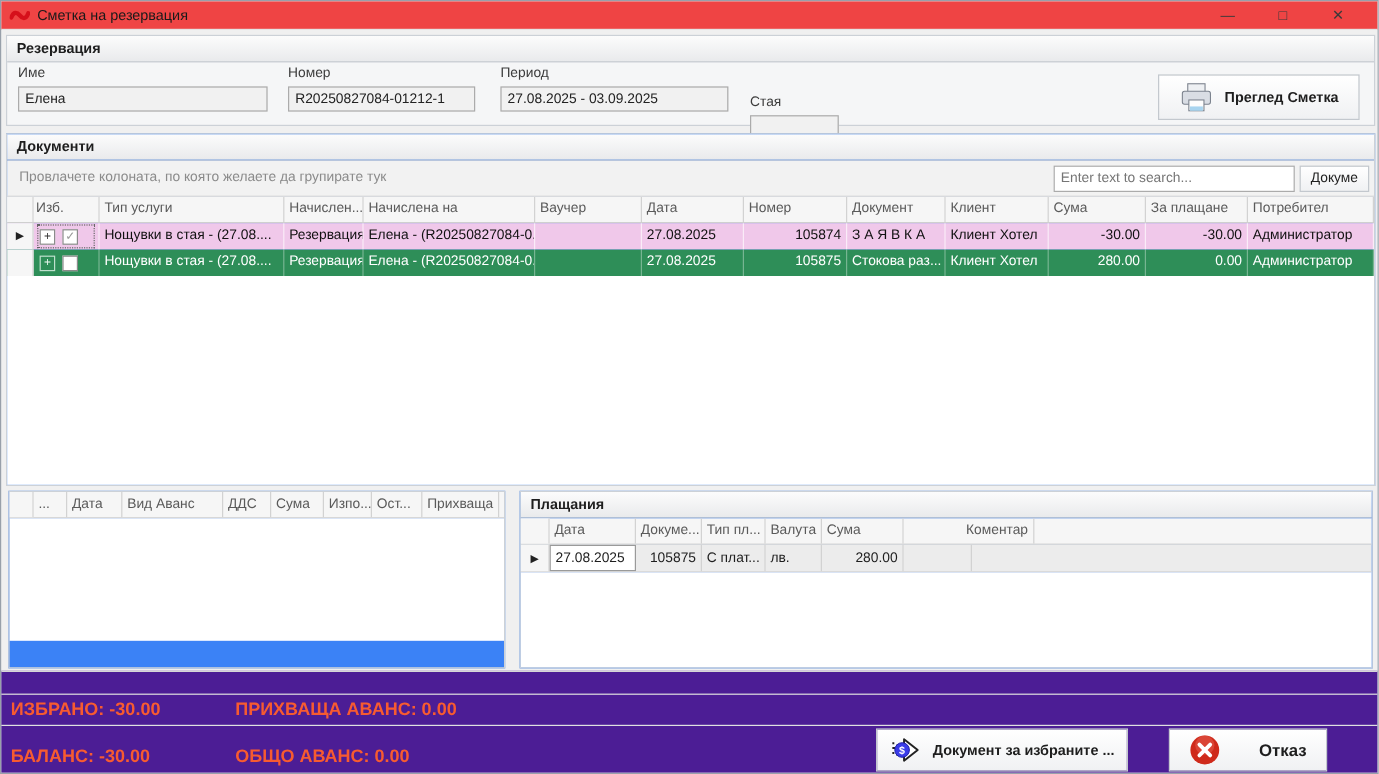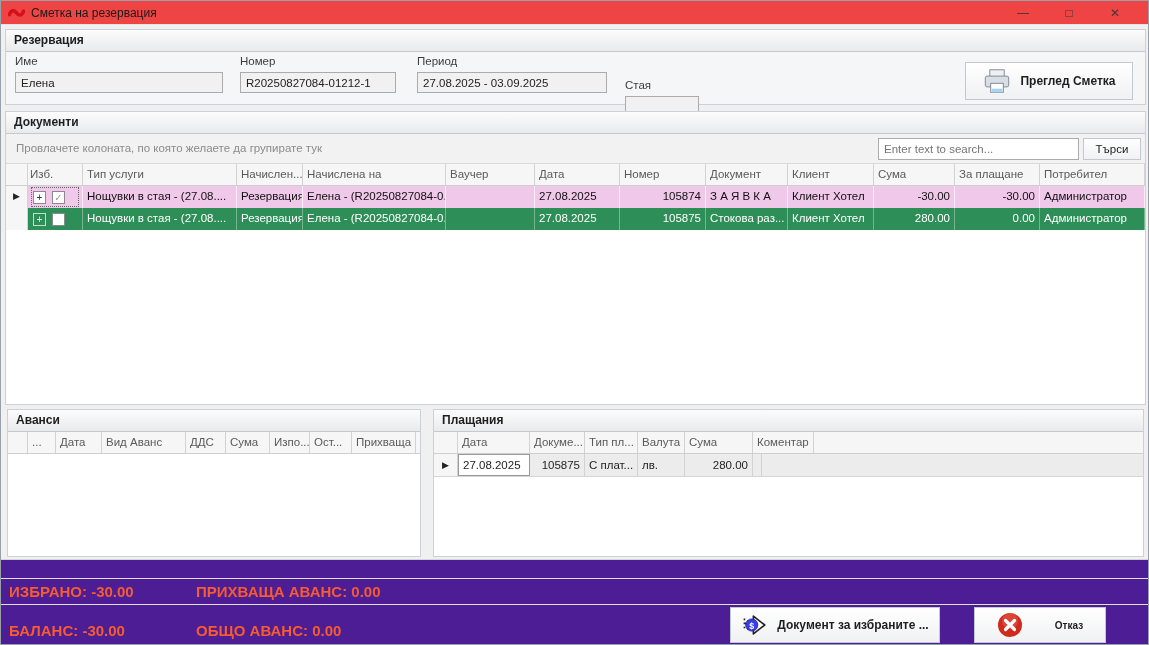--- a/index.html
+++ b/index.html
@@ -76,39 +76,39 @@
   
   .adv-panel { top:408px; left:6px; width:414px; height:148px; }
   .pay-panel { top:408px; left:432px; width:711px; height:148px; }
   .sgh { display:flex; height:22px; line-height:21px; background:#f6f6f6; color:#5a5a5a;
     border-bottom:1px solid #cfcfcf; }
   .sgh > div, .srow > div { border-right:1px solid #d2d2d2; padding:0 4px; overflow:hidden;
     white-space:nowrap; flex:none; }
   .ac0{width:20px;padding:0;} .ac1{width:28px;} .ac2{width:46px;} .ac3{width:84px;} .ac4{width:40px;}
   .ac5{width:44px;} .ac6{width:40px;} .ac7{width:42px;} .ac8{flex:1;}
   .pc0{width:24px;padding:0;text-align:center;font-size:9px;} .pc1{width:72px;} .pc2{width:55px;}
-  .pc3{width:53px;} .pc4{width:47px;} .pc5{width:68px;} .pc6{flex:1;}
+  .pc3{width:53px;} .pc4{width:47px;} .pc5{width:68px;} .pc6{flex:1;margin-left:48px;}
   .srow { display:flex; height:23px; line-height:22px; background:#ececec; color:#1e1e1e;
     border-bottom:1px solid #d5d5d5; }
   .pcell-focus { background:#fff; border:1px solid #9a9a9a !important; line-height:20px; }
   
   .footer { position:absolute; left:0; right:0; top:558px; bottom:0; background:#4c1d95;
     border-top:1px solid #d6d6d6; }
   .footer .hline { position:absolute; left:0; right:0; height:1px; background:#e0e0e0; }
   .sum { position:absolute; font-weight:bold; font-size:15px; color:#f75b30; white-space:nowrap; }
   .sum-selected { left:8px; top:23px; }
   .sum-offset { left:195px; top:23px; }
   .sum-balance { left:8px; top:62px; }
   .sum-totaladv { left:195px; top:62px; }
   .sum-topay { position:absolute; right:36px; top:20px; font-weight:bold; font-size:17px;
     color:#0d9e4b; white-space:nowrap; }
   .doc-sel-btn { position:absolute; left:729px; top:47px; width:210px; height:36px;
     font-weight:bold; font-size:12px; color:#1e1e1e; }
   .cancel-btn { position:absolute; left:973px; top:47px; width:132px; height:36px;
-    font-weight:bold; font-size:10px; color:#1e1e1e;gap:32px; }
+    font-weight:bold; font-size:14px; color:#1e1e1e;gap:32px; }
   .icon { display:inline-flex; flex:none; }
 </style>
 </head>
 <body>
 
 <div class="window">
 
   <div class="titlebar">
     <span class="logo icon">
       <svg width="17" height="15" viewBox="0 0 24 20">
@@ -152,21 +152,21 @@
       </span>
       <span>Преглед Сметка</span>
     </div>
   </div>
 
   <div class="panel doc-panel" style="display:flex; flex-direction:column;">
     <div class="panel-header" style="flex:none;">Документи</div>
     <div class="group-strip" style="flex:none;">
       <span class="group-hint">Провлачете колоната, по която желаете да групирате тук</span>
       <input class="search-input" placeholder="Enter text to search..." style="">
-      <div class="btn search-btn">Търси</div>
+      <div class="btn search-btn">Докуме</div>
     </div>
 
     <div class="dgrid-row dgh" style="flex:none;">
       <div class="dc dc0 gutter"></div>
       <div class="dc dc1">Изб.</div>
       <div class="dc dc2">Тип услуги</div>
       <div class="dc dc3">Начислен...</div>
       <div class="dc dc4">Начислена на</div>
       <div class="dc dc5">Ваучер</div>
       <div class="dc dc6">Дата</div>
@@ -217,21 +217,20 @@
       <div class="dc dc9">Клиент Хотел</div>
       <div class="dc dc10 num">280.00</div>
       <div class="dc dc11 num">0.00</div>
       <div class="dc dc12">Администратор</div>
     </div>
 
     <div class="grid-empty"></div>
   </div>
 
   <div class="panel adv-panel">
-    <div class="panel-header">Аванси</div>
     <div class="sgh">
       <div class="ac0 gutter"></div>
       <div class="ac1">...</div>
       <div class="ac2">Дата</div>
       <div class="ac3">Вид Аванс</div>
       <div class="ac4">ДДС</div>
       <div class="ac5">Сума</div>
       <div class="ac6">Изпо...</div>
       <div class="ac7">Ост...</div>
       <div class="ac8">Прихваща</div>

